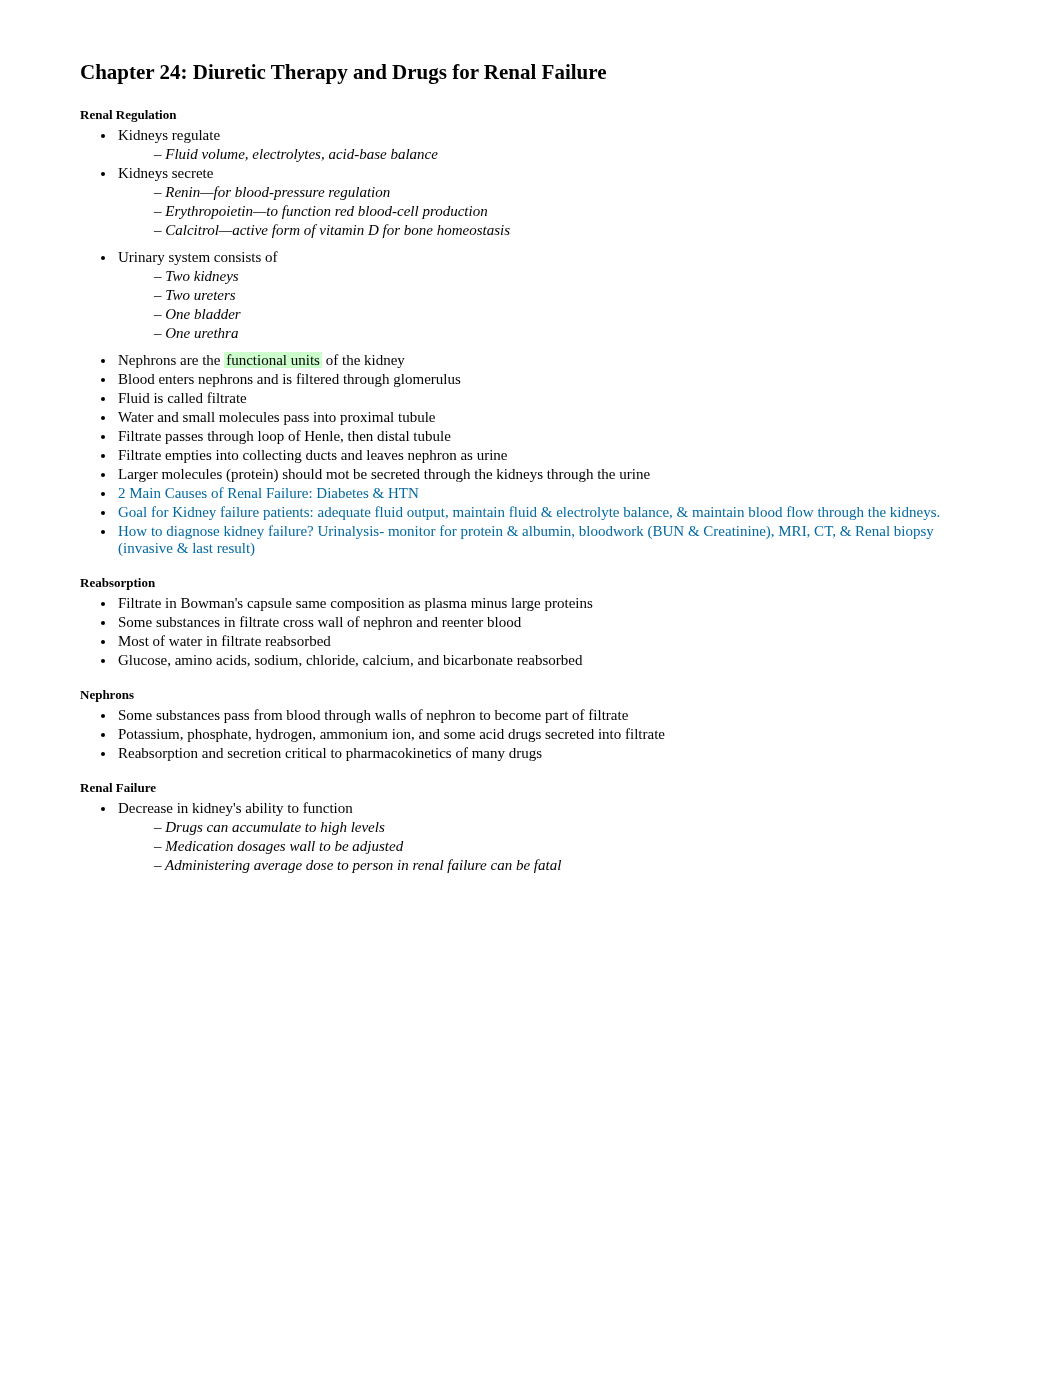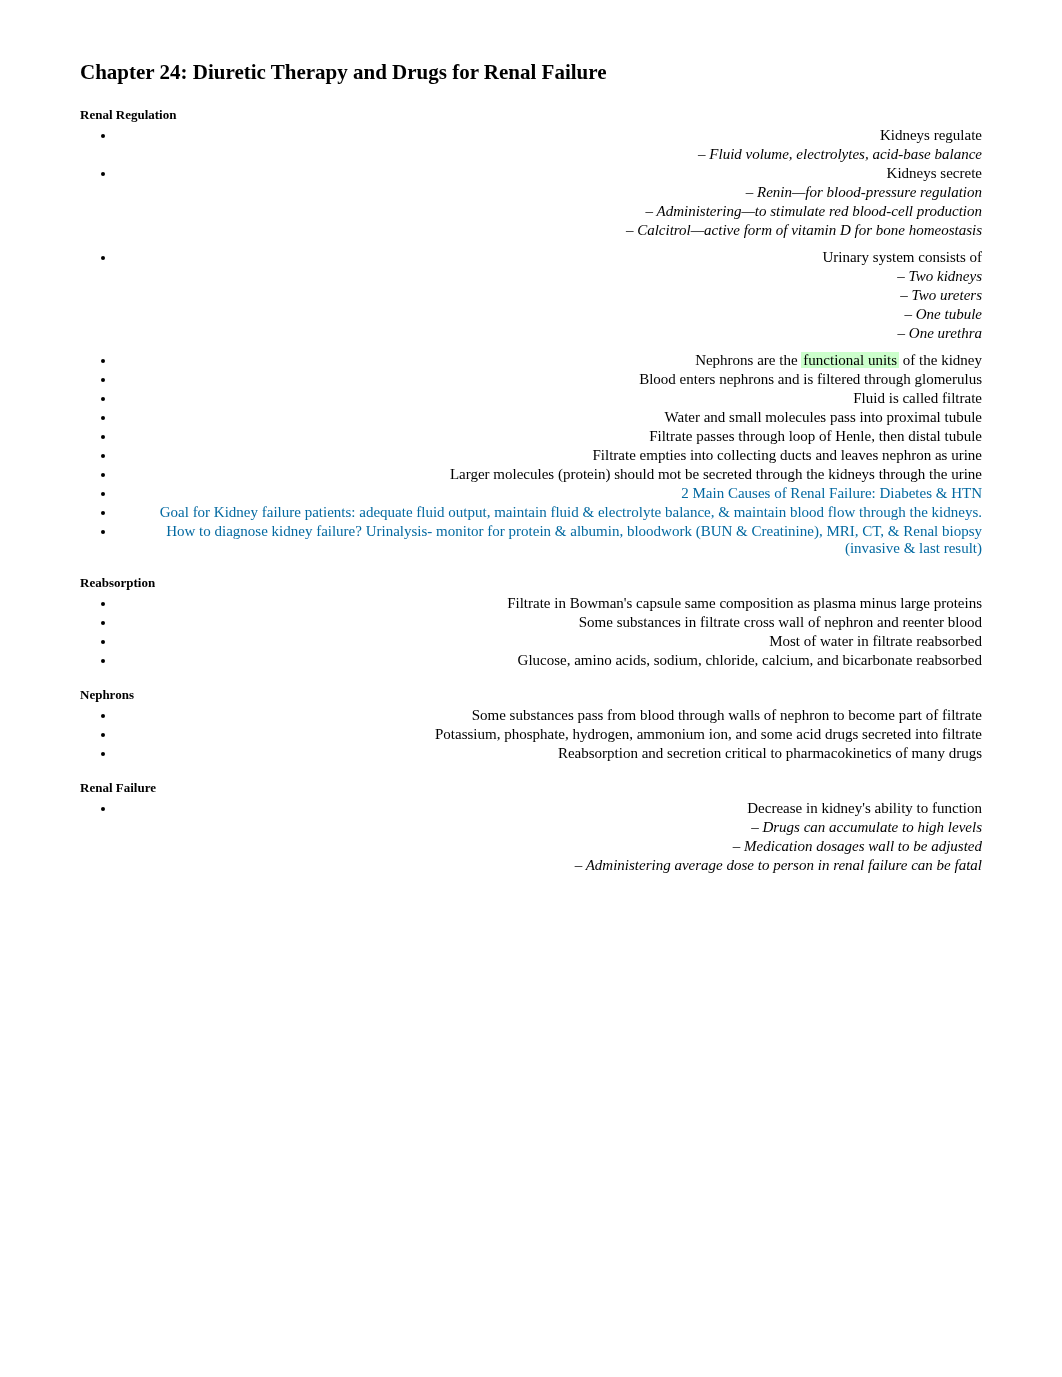--- a/index.html
+++ b/index.html
@@ -33,21 +33,20 @@
 
     ul.level1 {
       list-style: disc;
       margin-left: 36px;
       margin-bottom: 4px;
     }
 
     ul.level1 > li {
       margin-bottom: 2px;
       padding-left: 2px;
-      text-align: right;
     }
 
     ul.level2 {
       list-style: none;
       margin-left: 36px;
       margin-top: 2px;
       margin-bottom: 2px;
       font-style: italic;
     }
 
@@ -86,35 +85,35 @@
       <li>
         <span>Kidneys regulate</span>
         <ul class="level2">
           <li><span>Fluid volume, electrolytes, acid-base balance</span></li>
         </ul>
       </li>
       <li>
         <span>Kidneys secrete</span>
         <ul class="level2">
           <li><span>Renin—for blood-pressure regulation</span></li>
-          <li><span>Administering—to stimulate red blood-cell production</span></li>
+          <li><span>Erythropoietin—to function red blood-cell production</span></li>
           <li><span>Calcitrol—active form of vitamin D for bone homeostasis</span></li>
         </ul>
       </li>
     </ul>
   </div>
 
   <div class="section-block">
     <ul class="level1">
       <li>
         <span>Urinary system consists of</span>
         <ul class="level2">
           <li><span>Two kidneys</span></li>
           <li><span>Two ureters</span></li>
-          <li><span>One tubule</span></li>
+          <li><span>One bladder</span></li>
           <li><span>One urethra</span></li>
         </ul>
       </li>
     </ul>
   </div>
 
   <div class="section-block">
     <ul class="level1">
       <li>
         <span>Nephrons are the </span><span class="inline-highlight">functional units</span><span> of the kidney</span>

